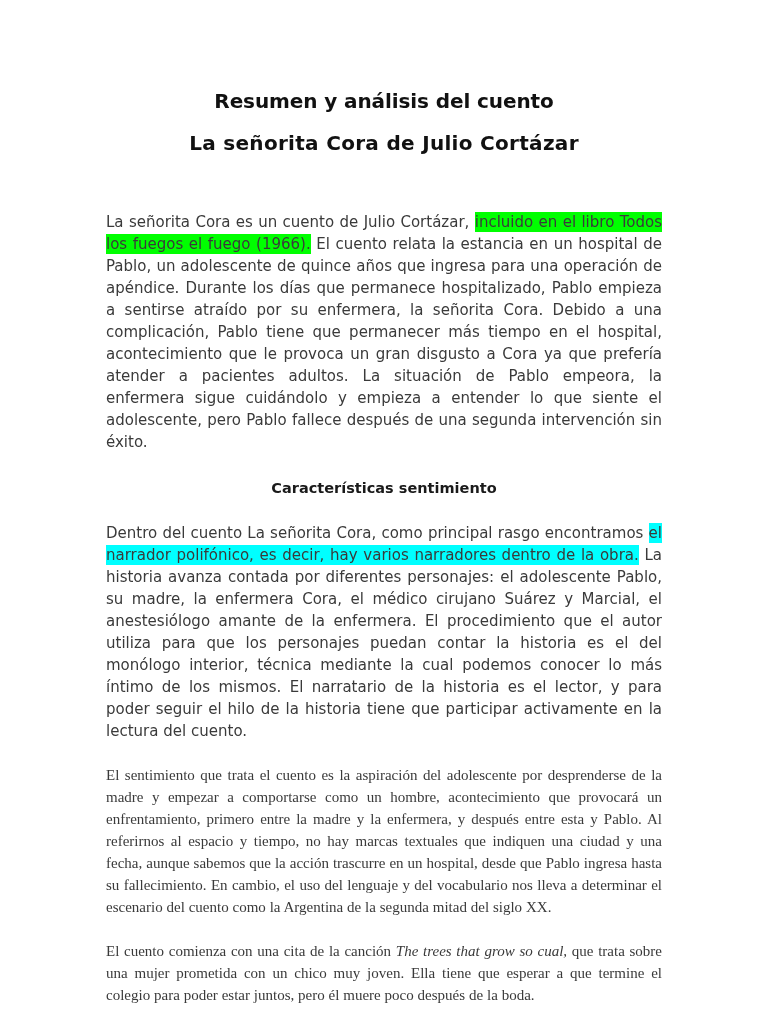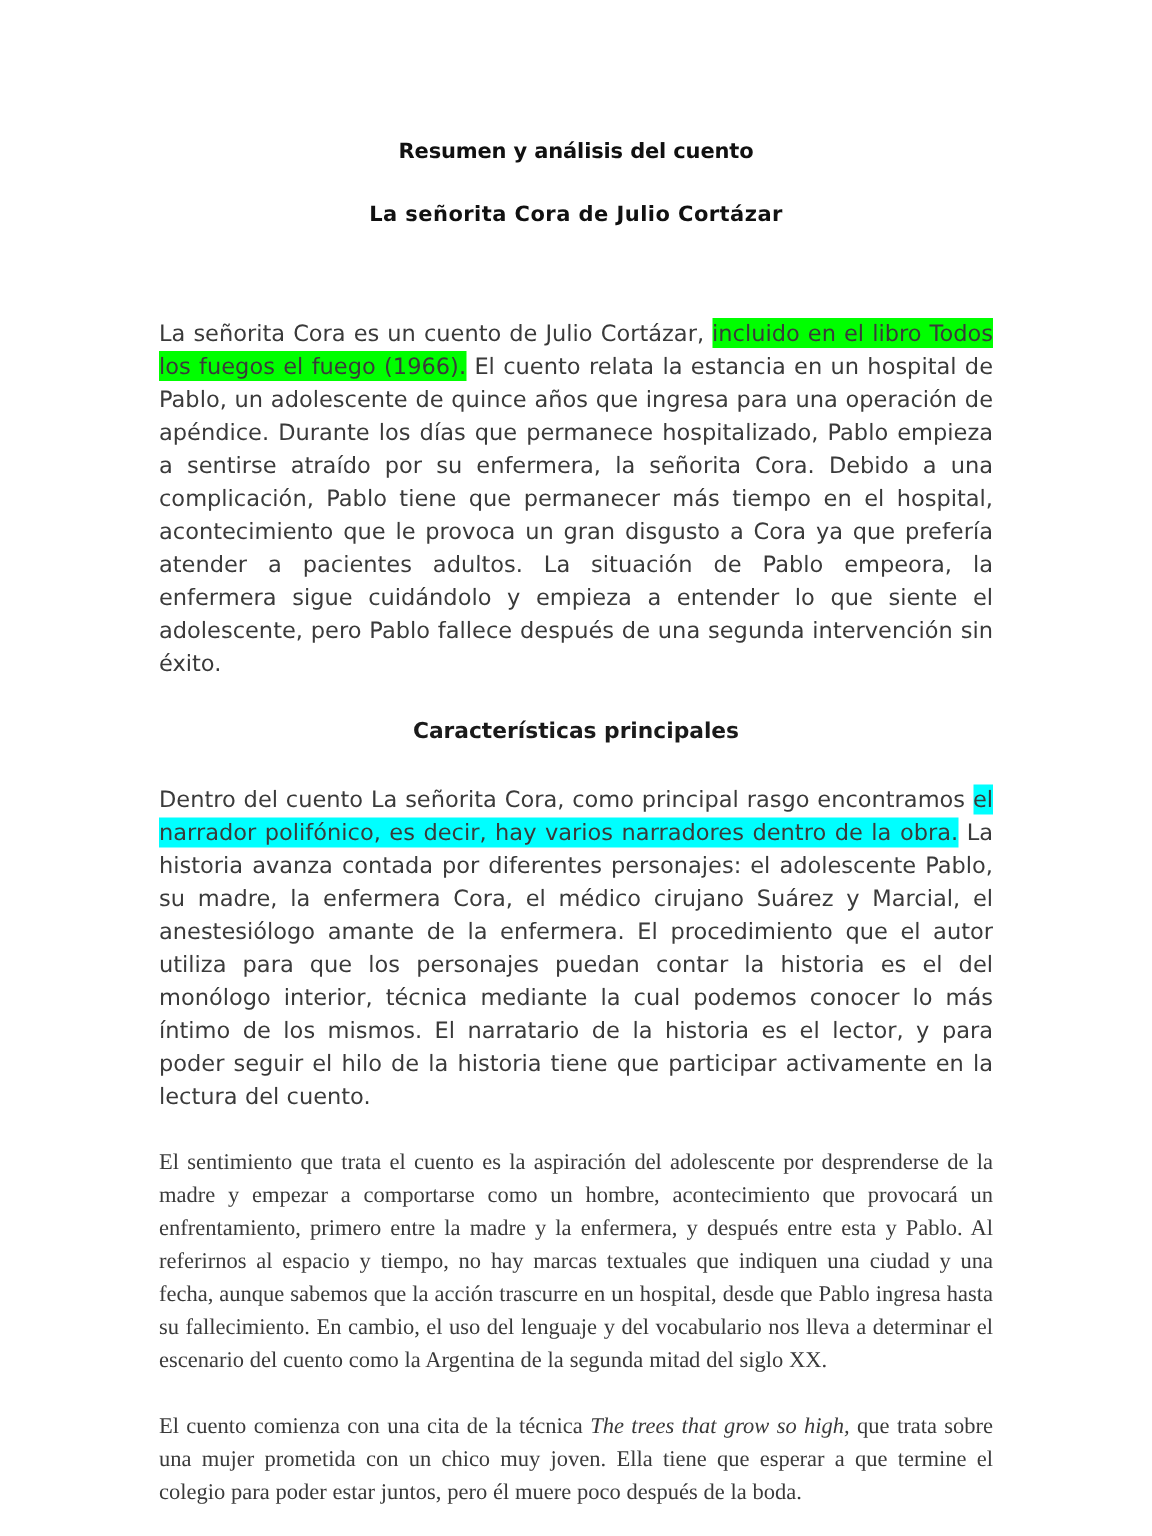--- a/index.html
+++ b/index.html
@@ -30,21 +30,21 @@
     width: 556px;
   }
 
   
   .doc-title {
     margin: 0;
     padding-top: 88px;
     text-align: center;
     font-family: "DejaVu Sans", sans-serif;
     font-weight: bold;
-    font-size: 14px;
+    font-size: 20px;
     line-height: 26px;
     color: #111111;
     letter-spacing: -0.1px;
   }
 
   .doc-title .title-line {
     display: block;
     white-space: nowrap;
   }
 
@@ -115,28 +115,28 @@
 
     <h1 class="doc-title">
       <span class="title-line line1">Resumen y análisis del cuento</span>
       <span class="title-line line2">La señorita Cora de Julio Cortázar</span>
     </h1>
 
     <p class="para para-first">
       <span>La señorita Cora es un cuento de Julio Cortázar, </span><span class="hl-green">incluido en el libro Todos los fuegos el fuego (1966).</span><span> El cuento relata la estancia en un hospital de Pablo, un adolescente de quince años que ingresa para una operación de apéndice. Durante los días que permanece hospitalizado, Pablo empieza a sentirse atraído por su enfermera, la señorita Cora. Debido a una complicación, Pablo tiene que permanecer más tiempo en el hospital, acontecimiento que le provoca un gran disgusto a Cora ya que prefería atender a pacientes adultos. La situación de Pablo empeora, la enfermera sigue cuidándolo y empieza a entender lo que siente el adolescente, pero Pablo fallece después de una segunda intervención sin éxito.</span>
     </p>
 
-    <h2 class="section-heading">Características principales</h2>
+    <h2 class="section-heading">Características sentimiento</h2>
 
     <p class="para">
       <span>Dentro del cuento La señorita Cora, como principal rasgo encontramos </span><span class="hl-cyan">el narrador polifónico, es decir, hay varios narradores dentro de la obra.</span><span> La historia avanza contada por diferentes personajes: el adolescente Pablo, su madre, la enfermera Cora, el médico cirujano Suárez y Marcial, el anestesiólogo amante de la enfermera. El procedimiento que el autor utiliza para que los personajes puedan contar la historia es el del monólogo interior, técnica mediante la cual podemos conocer lo más íntimo de los mismos. El narratario de la historia es el lector, y para poder seguir el hilo de la historia tiene que participar activamente en la lectura del cuento.</span>
     </p>
 
     <p class="para">
       <span>El sentimiento que trata el cuento es la aspiración del adolescente por desprenderse de la madre y empezar a comportarse como un hombre, acontecimiento que provocará un enfrentamiento, primero entre la madre y la enfermera, y después entre esta y Pablo. Al referirnos al espacio y tiempo, no hay marcas textuales que indiquen una ciudad y una fecha, aunque sabemos que la acción trascurre en un hospital, desde que Pablo ingresa hasta su fallecimiento. En cambio, el uso del lenguaje y del vocabulario nos lleva a determinar el escenario del cuento como la Argentina de la segunda mitad del siglo XX.</span>
     </p>
 
     <p class="para">
-      <span>El cuento comienza con una cita de la técnica </span><span class="italic">The trees that grow so high,</span><span> que trata sobre una mujer prometida con un chico muy joven. Ella tiene que esperar a que termine el colegio para poder estar juntos, pero él muere poco después de la boda.</span>
+      <span>El cuento comienza con una cita de la canción </span><span class="italic">The trees that grow so cual,</span><span> que trata sobre una mujer prometida con un chico muy joven. Ella tiene que esperar a que termine el colegio para poder estar juntos, pero él muere poco después de la boda.</span>
     </p>
 
   </div>
 </div>
 
 </body></html>

